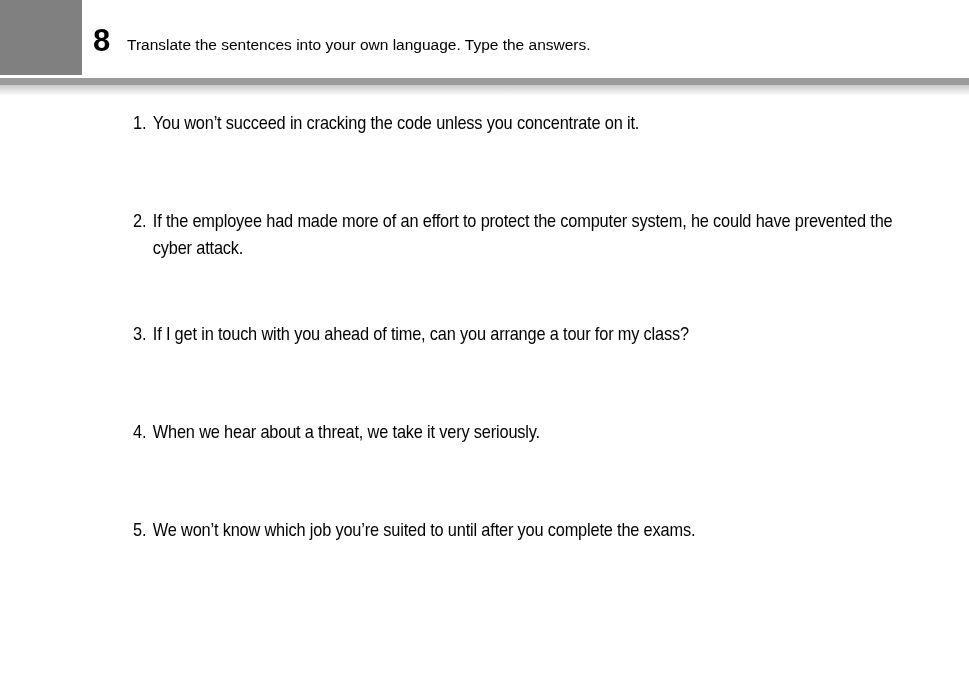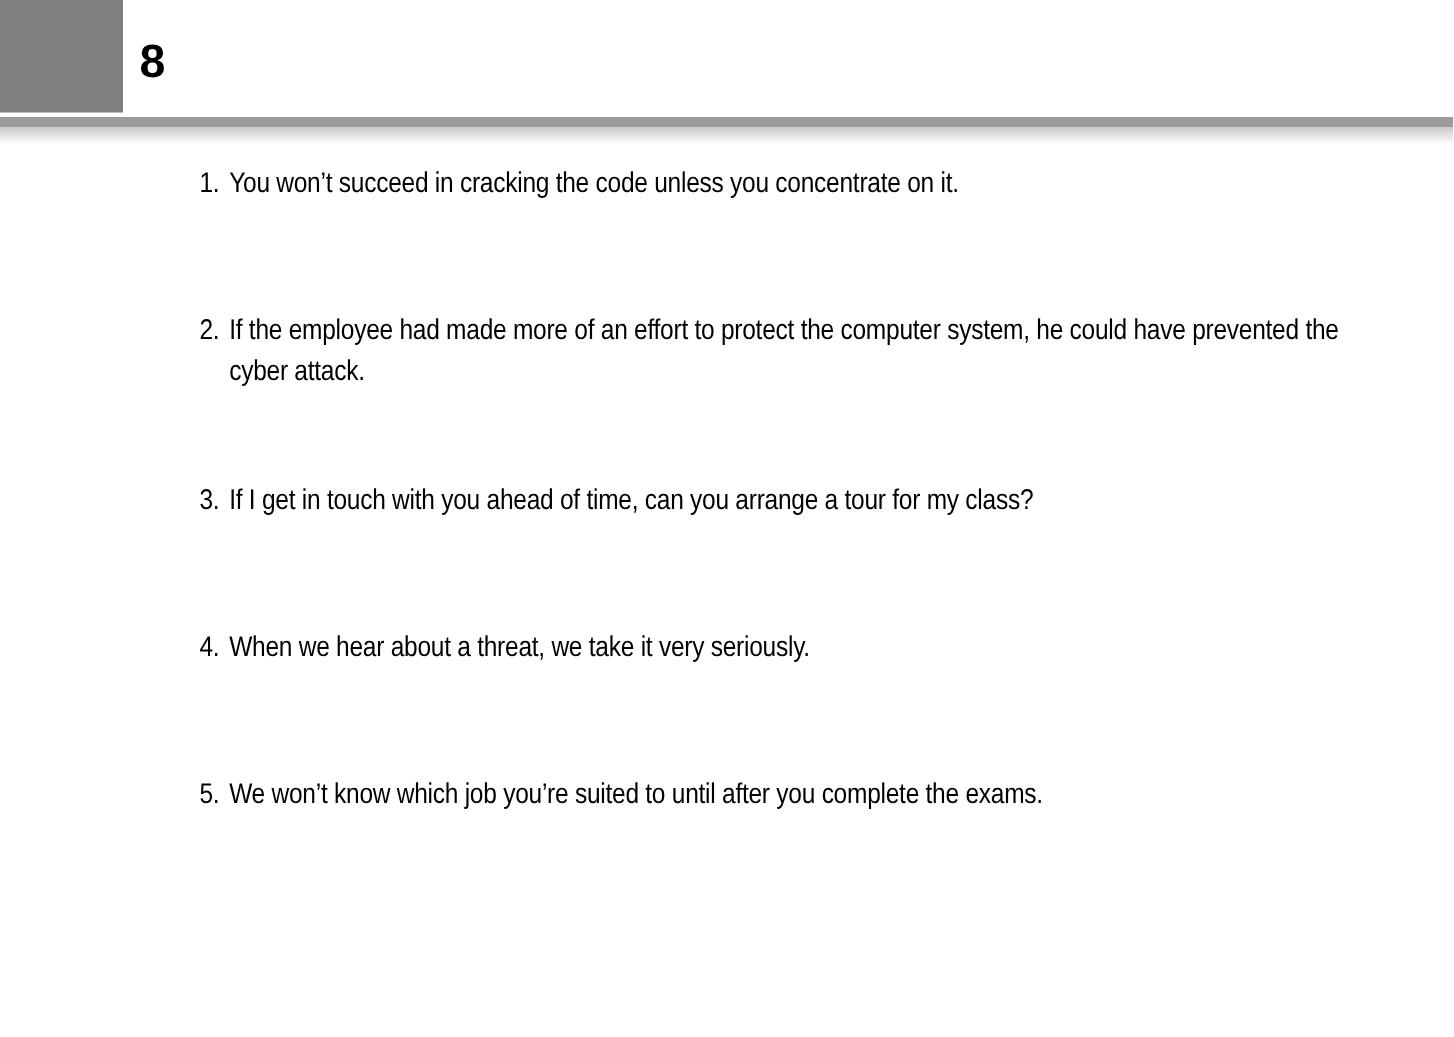--- a/index.html
+++ b/index.html
@@ -84,20 +84,21 @@
 </style>
 </head>
 <body>
 
 <div class="page">
 
   <div class="corner-block" style="background-color: rgb(128, 128, 128);"></div>
 
   <div class="exercise-number">8</div>
 
+  <div class="instruction">Translate the sentences into your own language. Type the answers.</div>
 
   <div class="divider" style="background-color: rgb(155, 155, 155);"></div>
 
   <div class="sentence s1">
     <span class="sentence-number">1.</span>
     <span class="sentence-text">You won’t succeed in cracking the code unless you concentrate on it.</span>
   </div>
 
   <div class="sentence s2">
     <span class="sentence-number">2.</span>

